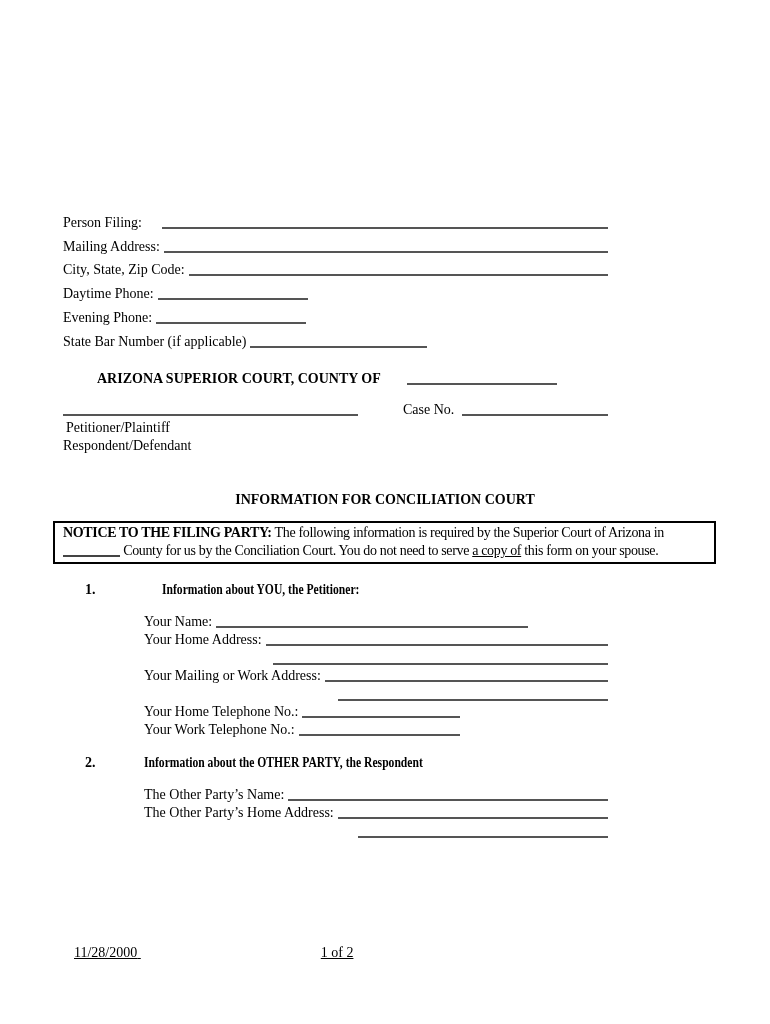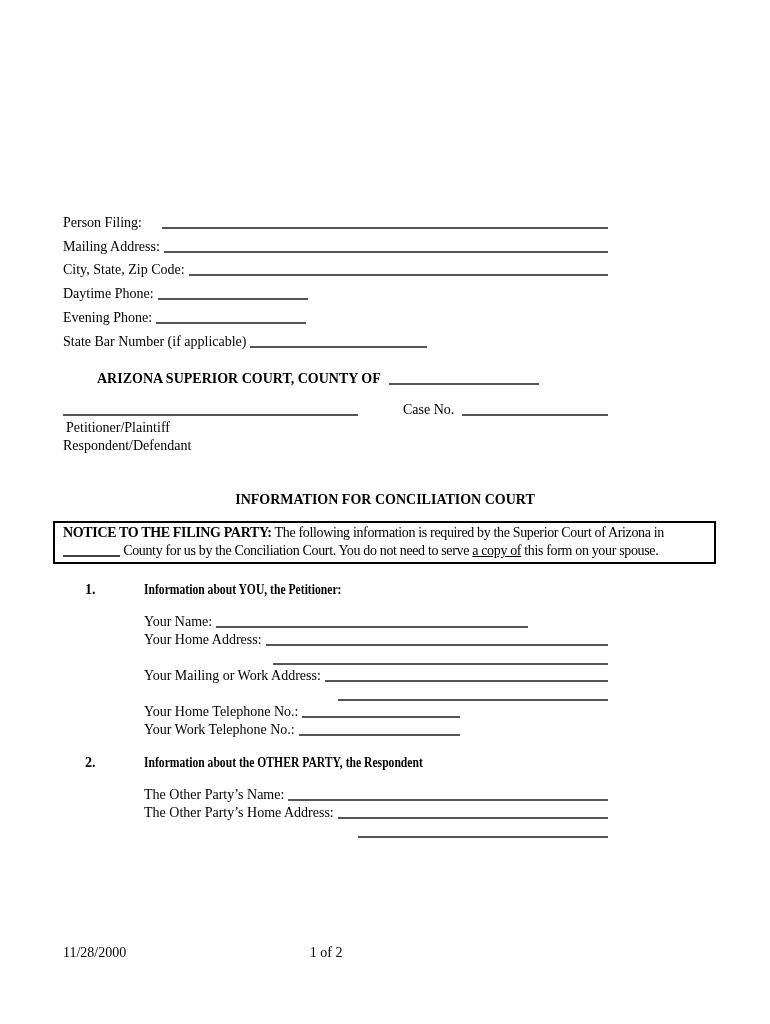--- a/index.html
+++ b/index.html
@@ -37,21 +37,21 @@
   .checkbox {
     display:inline-block; width:15px; height:15px;
     border:1px solid #b3b3b3; background:#fefefe;
   }
 
   
   .crt { display:flex; align-items:baseline; line-height:18px; width:545px; }
   .r18 { line-height:18px; }
   .mt10 { margin-top:10px; } .mt13 { margin-top:13px;text-align:right; }
   .mt14 { margin-top:14px; } .mt15 { margin-top:15px; }
-  .mt17 { margin-top:17px; } .mt32 { margin-top:12px; }
+  .mt17 { margin-top:17px;gap:18px; } .mt32 { margin-top:12px; }
   .b { font-weight:bold; }
 
   .doc-title {
     width:644px; margin-top:36px; line-height:18px;
     text-align:center; font-weight:bold;
   }
 
   
   .notice {
     margin-left:-10px; width:663px;
@@ -70,21 +70,21 @@
   .sec-head { display:flex; align-items:baseline; line-height:18px; }
   .sec-head .num { margin-left:22px; min-width:59px; font-weight:bold; }
   .sec-head .head { font-weight:bold; transform:scaleX(0.83); transform-origin:left center; white-space:nowrap; }
   .sec-fields { margin-left:81px; width:464px; }
   .frow { display:flex; align-items:baseline; line-height:18px; }
   .frow.w384 { width:384px; }
   .frow.w316 { width:316px;justify-content:center; }
   .crow { display:flex; align-items:flex-end; height:18px; }
   .crow .line { top:0; margin-bottom:2px; }
 
-  .footer { position:absolute; left:63px; top:944px; width:654px; line-height:18px; }
+  .footer { position:absolute; left:74px; top:944px; width:654px; line-height:18px;text-decoration:underline; }
   .footer .pg { margin-left:180px; }
 </style>
 </head>
 <body>
 
 <div class="page">
   <div class="content">
 
     <div class="trow">
       <span class="lbl w99">Person Filing:</span>

